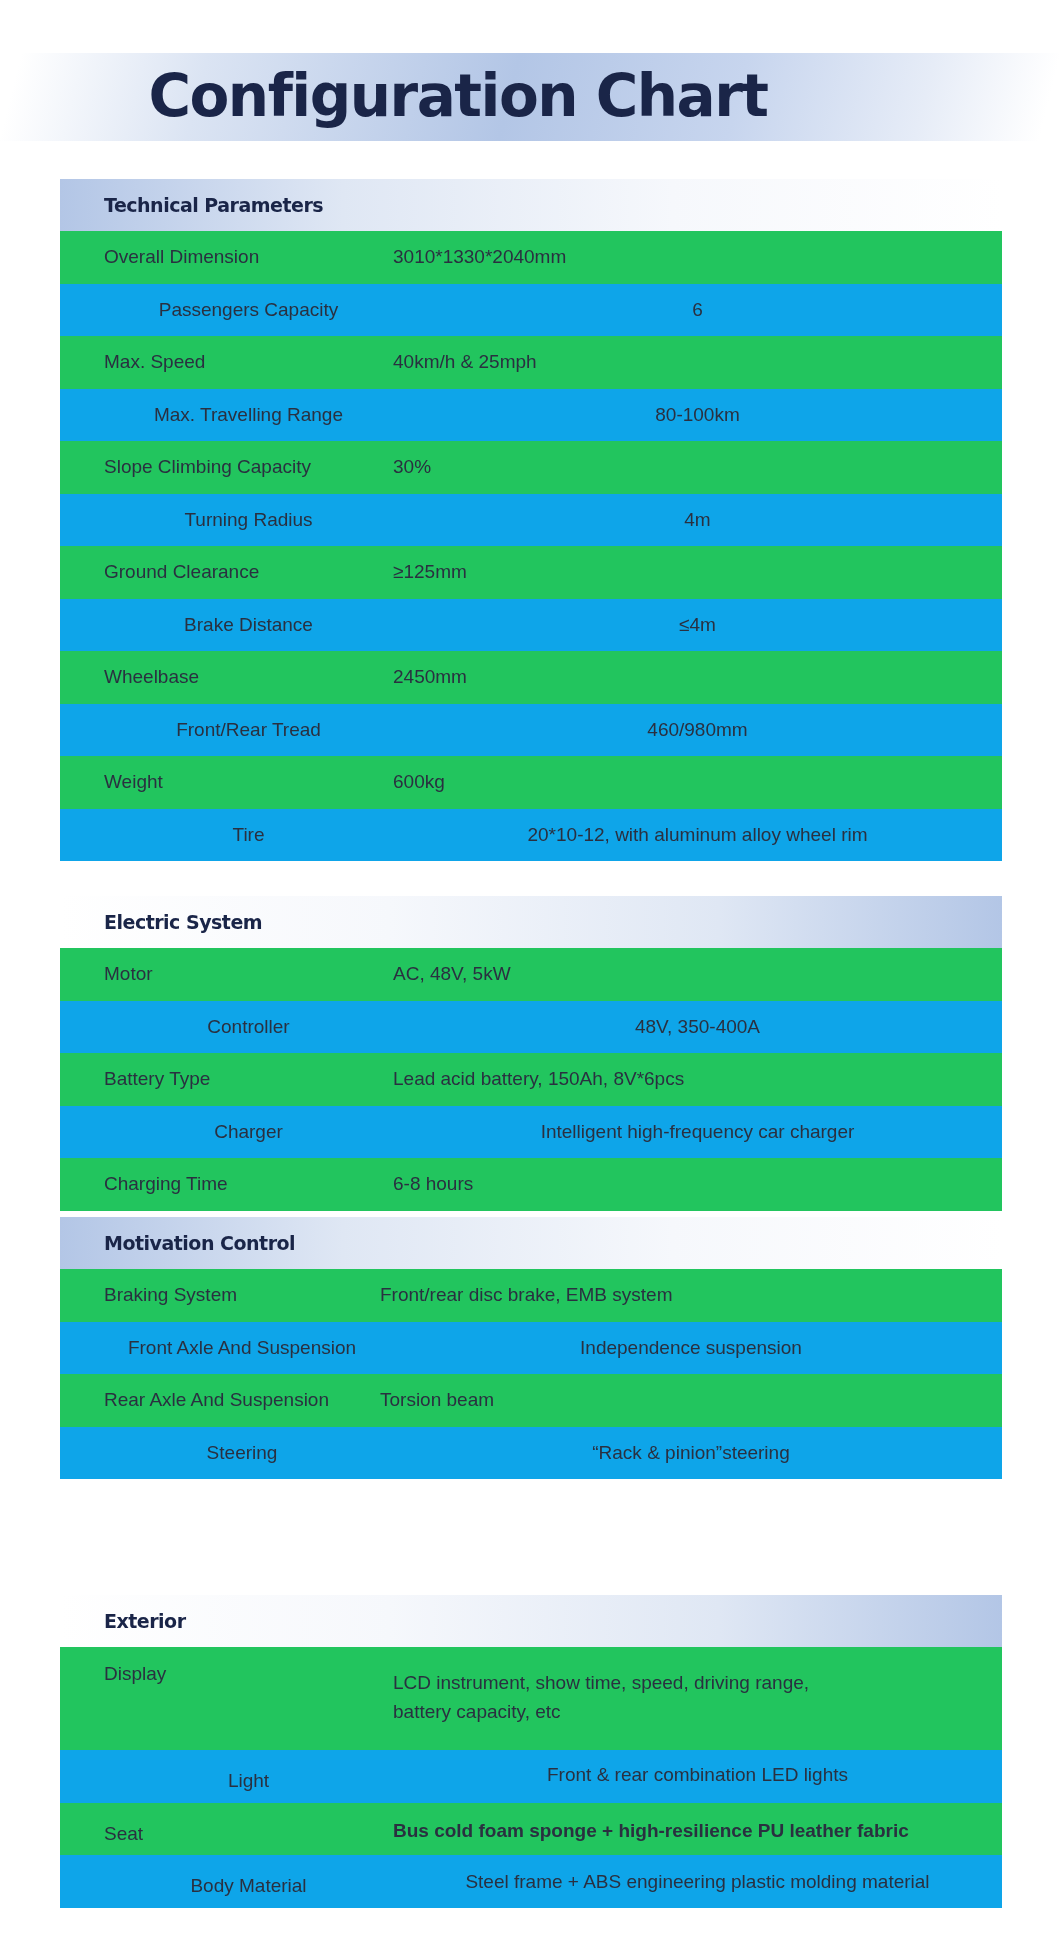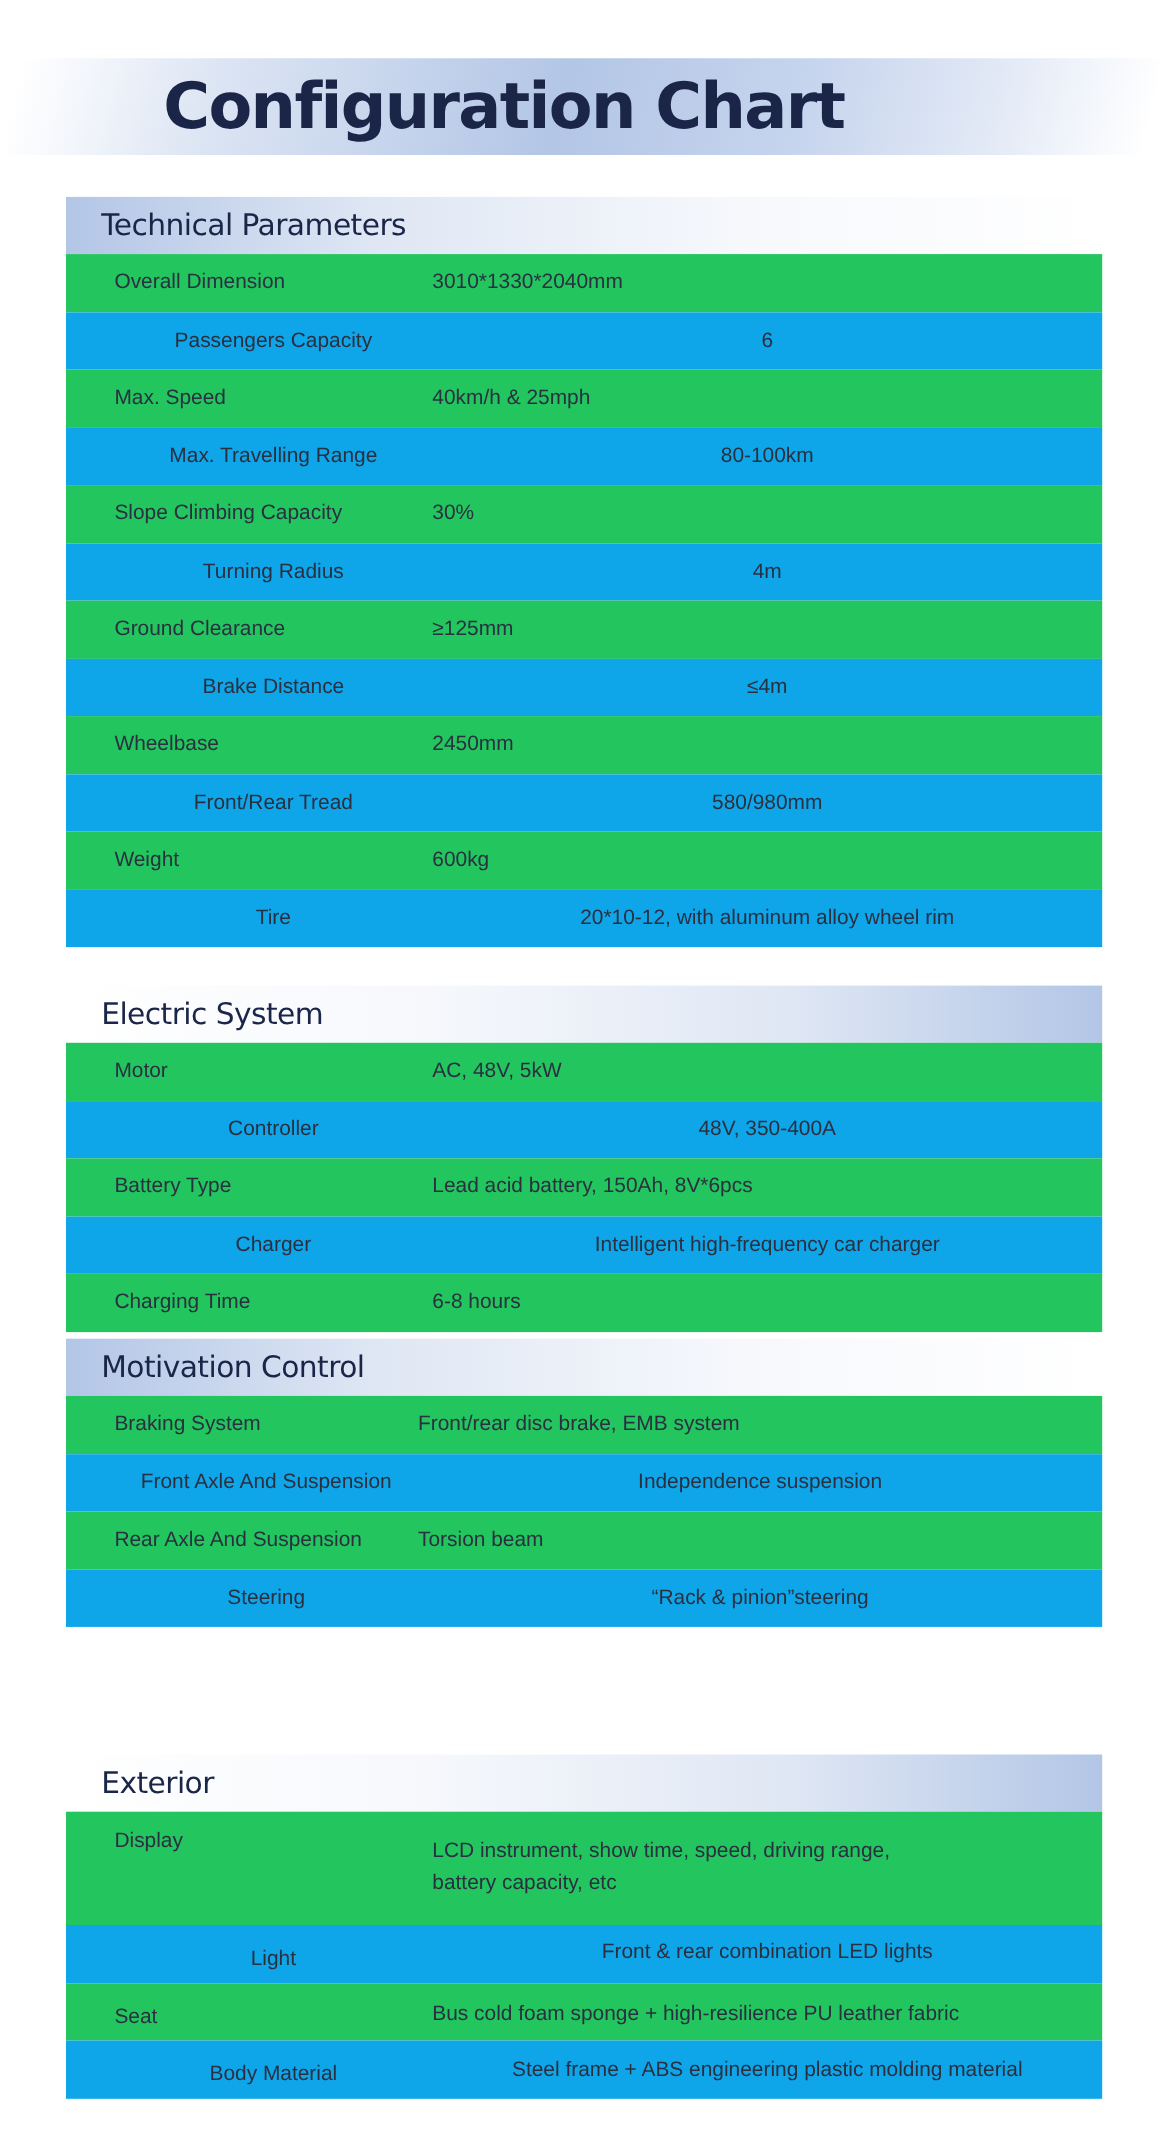--- a/index.html
+++ b/index.html
@@ -10,42 +10,42 @@
     background: linear-gradient(90deg, rgba(255,255,255,0) 0%, #dbe4f3 18%, #b3c6e6 48%, #c7d5ee 70%, #e6ecf7 88%, rgba(255,255,255,0) 100%);
     transform: skewX(-14deg);
   }
   .title {
     position: absolute; left: 0; top: 60px; width: 916px; text-align: center;
     font-family: "DejaVu Sans", sans-serif; font-weight: bold; font-size: 58px;
     letter-spacing: -1.5px; color: #1a2548; line-height: 72px;
   }
   .section { position: absolute; left: 60px; width: 942px; }
   .sec-head {
-    height: 52px; display: flex; align-items: center; padding-left: 32px;
-    font-family: "DejaVu Sans", sans-serif; font-weight: normal; font-size: 27px;
+    height: 52px; display: flex; align-items: center; padding-left: 44px;
+    font-family: "DejaVu Sans", sans-serif; font-weight: bold; font-size: 19px;
     color: #1a2548; letter-spacing: -0.5px; box-sizing: border-box;
   }
   .grad-left { background: linear-gradient(90deg, #b3c6e6 0%, #dfe7f4 30%, #f6f8fc 65%, #ffffff 100%); }
   .grad-right { background: linear-gradient(90deg, #ffffff 0%, #f6f8fc 35%, #dfe7f4 70%, #b3c6e6 100%); }
   .row { display: flex; align-items: center; height: 52.5px; font-size: 19px; color: #2a3040; }
   .row.odd { background: #22c55e; }
   .row.even { background: #0ea5e9; text-align: center; }
   .row .k { width: 333px; padding-left: 44px; box-sizing: border-box; flex: none; }
   .row .v { flex: 1; }
   .mc .row .k { width: 320px; }
   .ext .row { align-items: flex-start; }
   .ext .row .k, .ext .row .v { padding-top: 15px; }
   .ext .row .v { line-height: 29px; padding-top: 12px; }
   .ext .row.display { height: 103px; }
   .ext .row.display .k { padding-top: 16px; }
   .ext .row.display .v { padding-top: 21px; }
   .ext .row.light .k { padding-top: 20px; }
   .ext .row.light .v { padding-top: 10px; }
   .ext .row.seat .k { padding-top: 20px; }
-  .ext .row.seat .v { padding-top: 13px; }
+  .ext .row.seat .v { padding-top: 13px; font-weight: bold; }
   .ext .row.body .k { padding-top: 20px; }
   .ext .row.body .v { padding-top: 12px; }
 </style>
 </head>
 <body>
 
 <div class="title-band"></div>
 <div class="title">Configuration Chart</div>
 
 <div class="section" style="top:179px;">
@@ -81,21 +81,21 @@
   <div class="row even">
       <span class="k">Brake Distance</span>
       <span class="v">≤4m</span>
     </div>
   <div class="row odd">
       <span class="k">Wheelbase</span>
       <span class="v">2450mm</span>
     </div>
   <div class="row even">
       <span class="k">Front/Rear Tread</span>
-      <span class="v">580/980mm</span>
+      <span class="v">460/980mm</span>
     </div>
   <div class="row odd">
       <span class="k">Weight</span>
       <span class="v">600kg</span>
     </div>
   <div class="row even">
       <span class="k">Tire</span>
       <span class="v">20*10-12, with aluminum alloy wheel rim</span>
     </div>
 </div>

